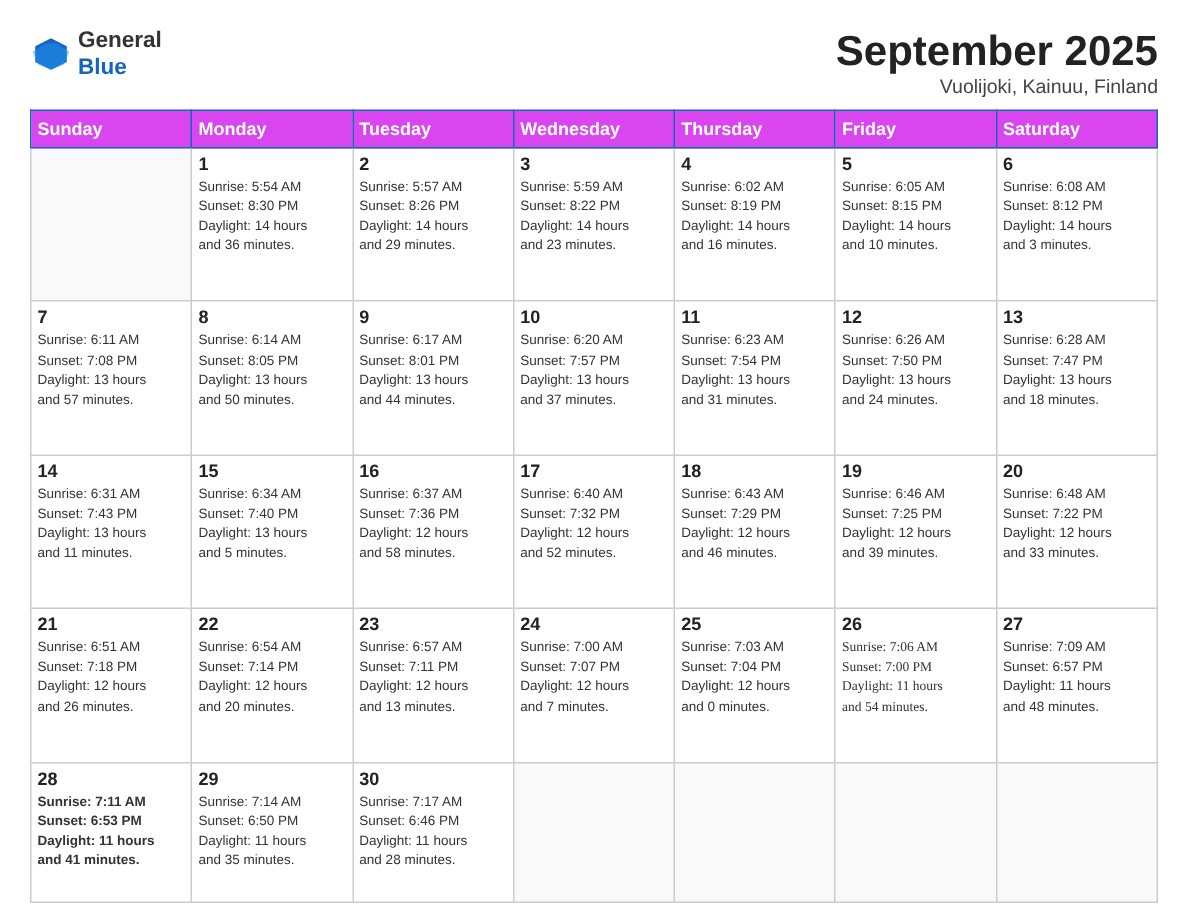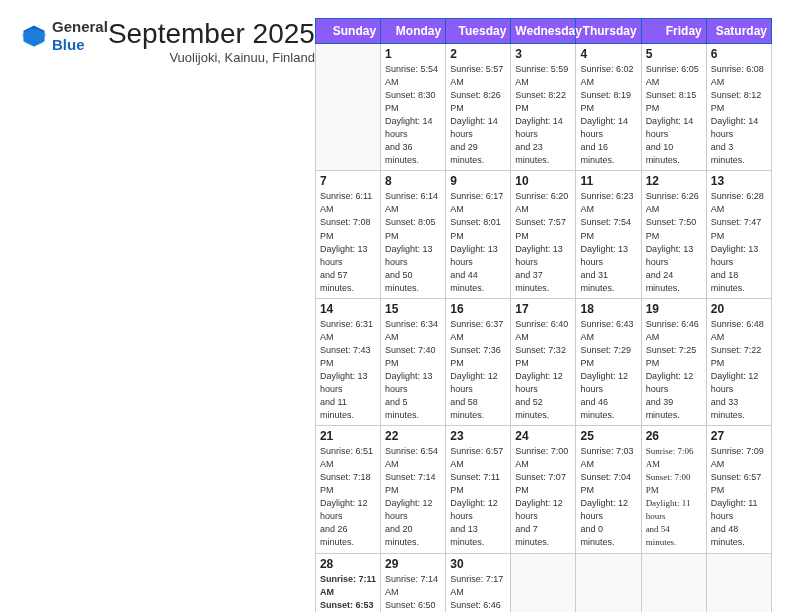--- a/index.html
+++ b/index.html
@@ -8,21 +8,21 @@
       background: #fff;
       width: 792px;
       height: 612px;
       overflow: hidden;
     }
     .page {
       width: 792px;
       height: 612px;
       padding: 18px 20px 10px 20px;
       display: flex;
-      flex-direction: row;
+      flex-direction: column;
     }
     .header {
       display: flex;
       justify-content: space-between;
       align-items: flex-start;
       margin-bottom: 8px;
     }
     .logo {
       display: flex;
       align-items: center;
@@ -37,41 +37,41 @@
     .logo-blue { color: #1565c0; }
     .logo-icon {
       width: 28px;
       height: 28px;
     }
     .title-block {
       text-align: right;
     }
     .month-title {
       font-size: 28px;
-      font-weight: normal;
+      font-weight: bold;
       color: #222;
     }
     .subtitle {
       font-size: 13px;
       color: #444;
     }
     .calendar {
       flex: 1;
       border: 1px solid #ccc;
       border-collapse: collapse;
       width: 100%;
       table-layout: fixed;
     }
     .calendar th {
-      background: #8b5cf6;
+      background: #d946ef;
       color: #fff;
       font-size: 12px;
       font-weight: bold;
       padding: 5px 4px;
-      text-align: right;
+      text-align: left;
       border: 1px solid #1565c0;
     }
     .calendar td {
       border: 1px solid #ccc;
       vertical-align: top;
       padding: 3px 4px;
       font-size: 9.5px;
       color: #222;
       height: 88px;
     }

